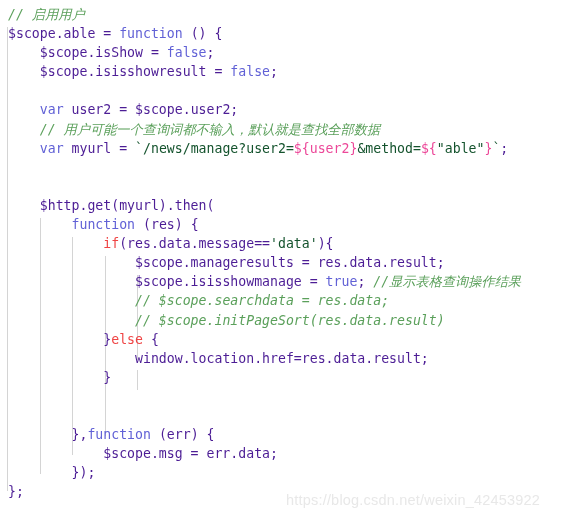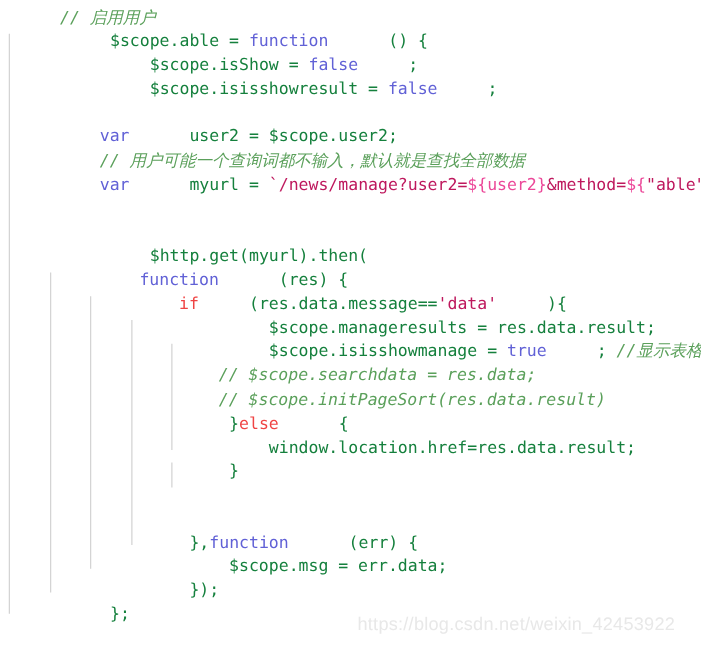--- a/index.html
+++ b/index.html
@@ -44,25 +44,25 @@
     white-space: pre;
     letter-spacing: 0px;
   }
   .line {
     height: 19.1px;
     padding-left: 8px;
     white-space: pre;
   }
 
   
-  .t-plain   { color: #15803d; margin-left: 40px; }
+  .t-plain   { color: #4c1d95; }
   .t-comment { color: #5ba05b; font-style: italic; }
   .t-kw      { color: #6161d6; margin-top: 36px; }           
   .t-ctrl    { color: #ef4444; }           
-  .t-str     { color: #be185d; }           
+  .t-str     { color: #14532d; }           
   .t-interp  { color: #ec4899; }
 
   
   .watermark {
     position: absolute;
     left: 286px;
     top: 492px;
     font-family: "Liberation Sans", sans-serif;
     font-size: 14.5px;
     color: #e8e8e8;

